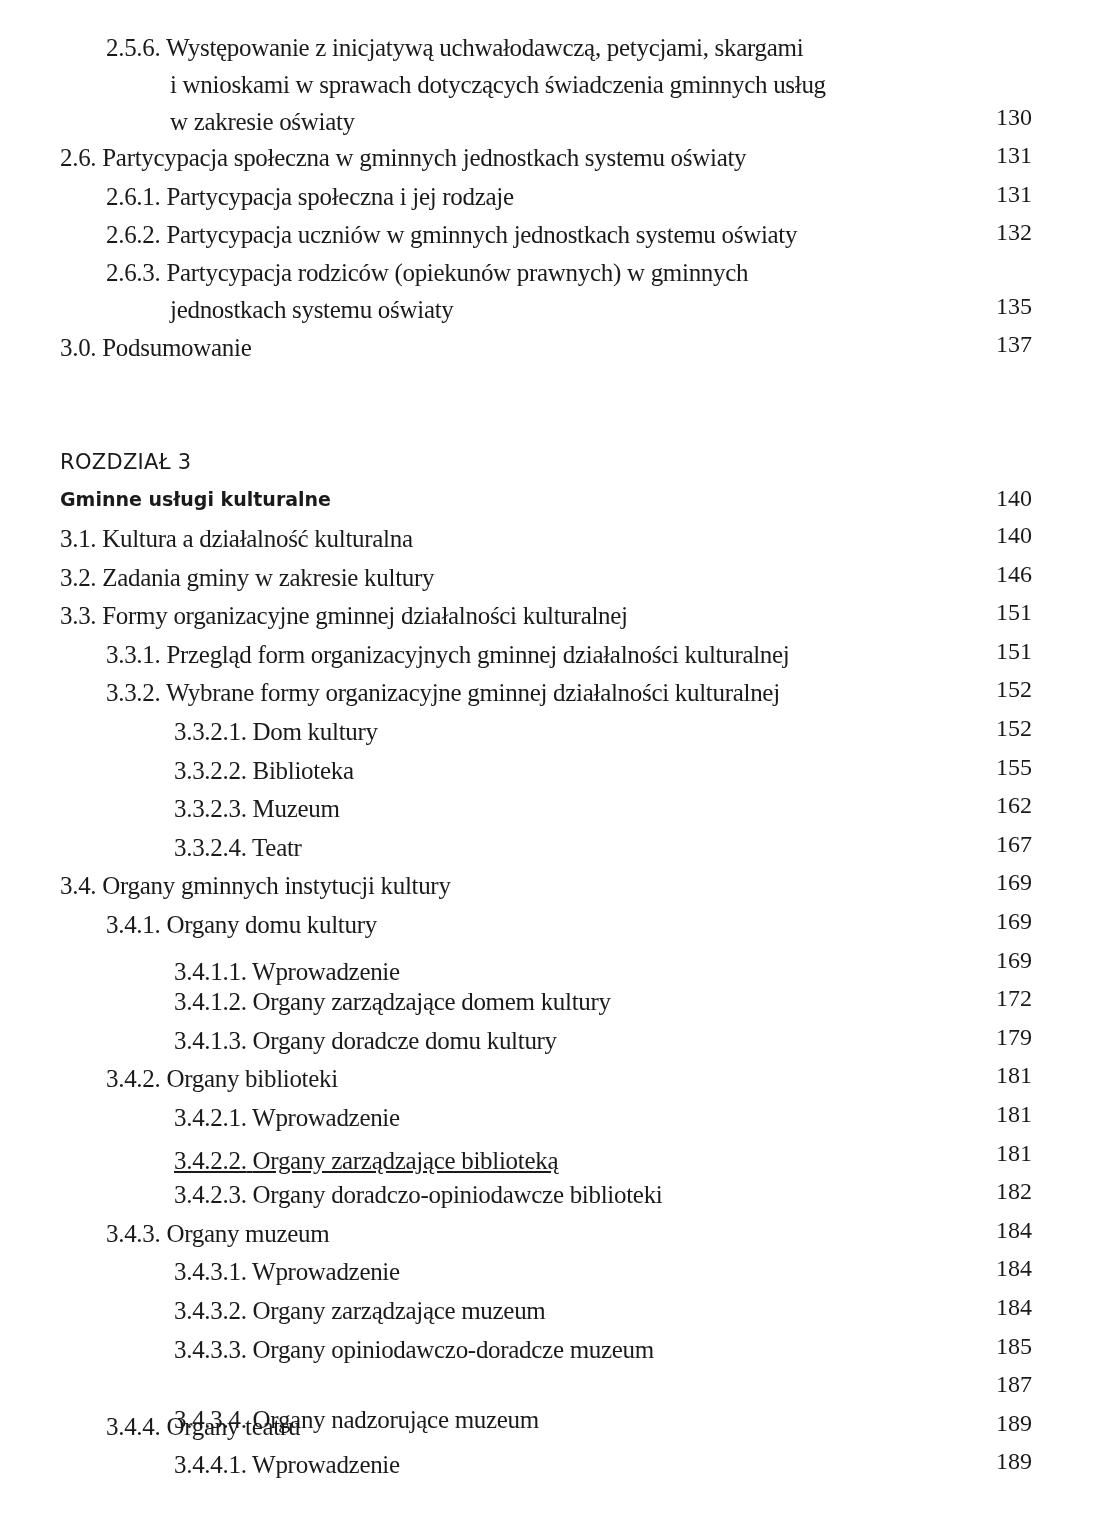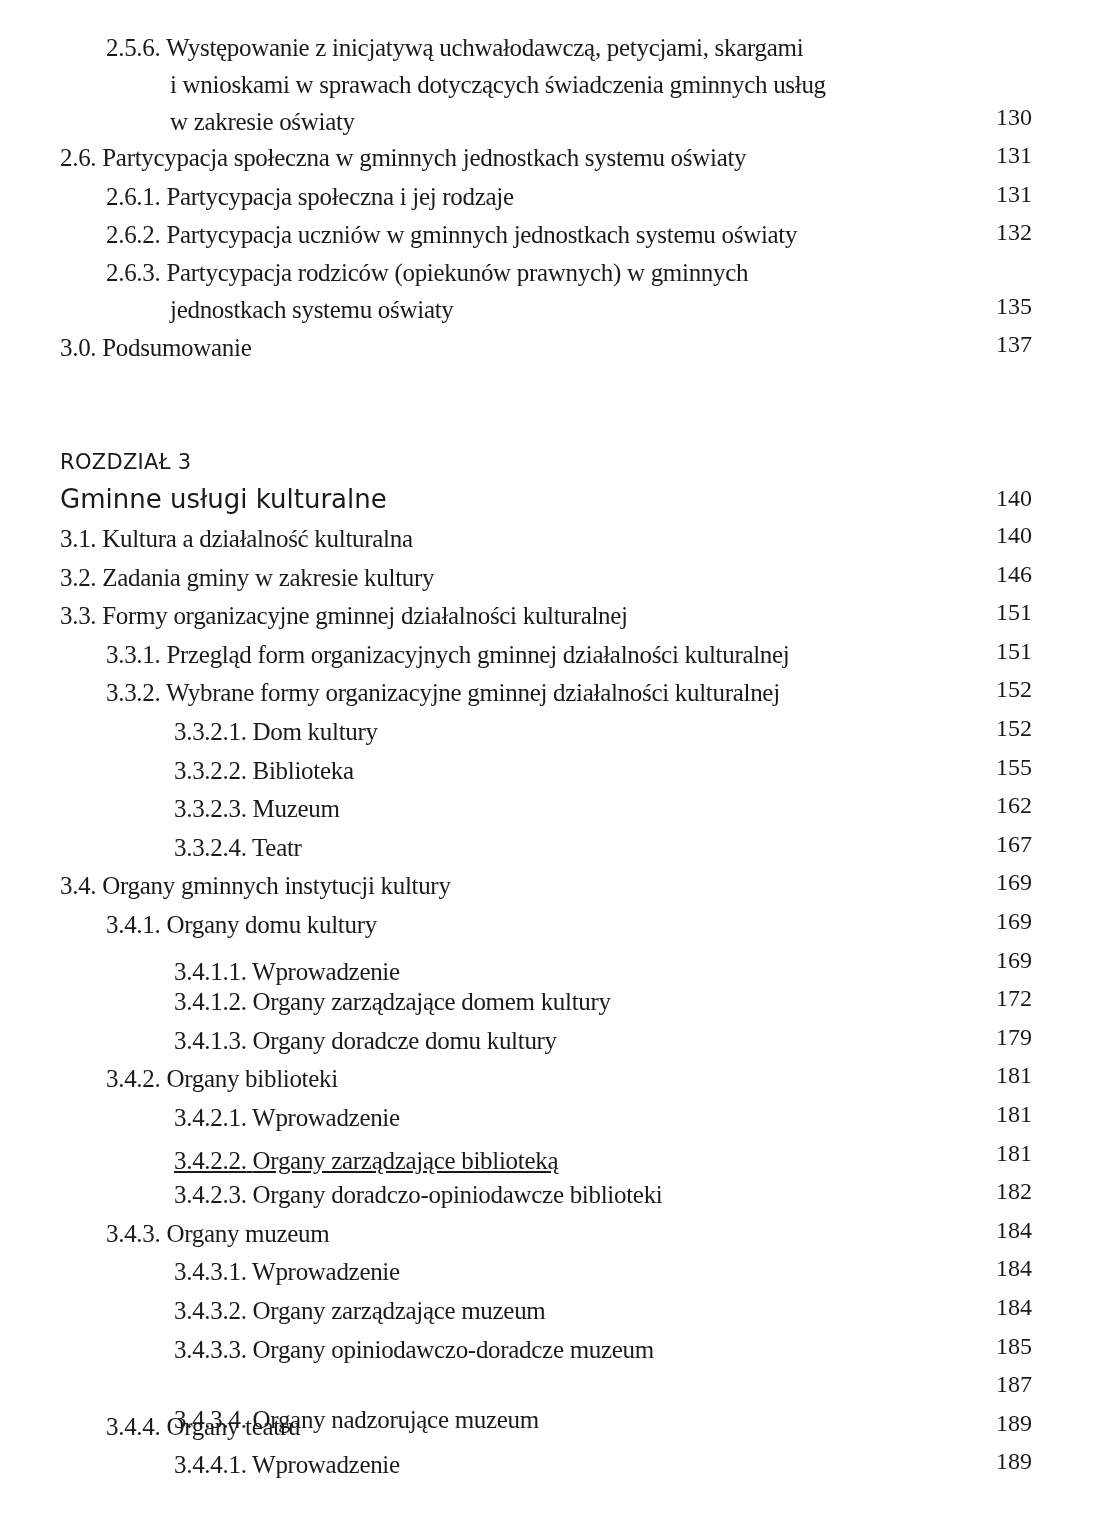--- a/index.html
+++ b/index.html
@@ -3,21 +3,21 @@
   <meta charset="utf-8">
   <style>
     html, body { margin: 0; padding: 0; background: #ffffff; }
     body { width: 1100px; height: 1528px; position: relative; overflow: hidden;
       font-family: "Liberation Serif", "DejaVu Serif", serif; color: #1a1a1a; }
     .line { position: absolute; font-size: 25px; line-height: 30px; white-space: nowrap; letter-spacing: -0.3px; }
     .page { position: absolute; right: 68px; font-size: 24px; line-height: 30px; text-align: right; margin-left: 10px; }
     .chapter-label { position: absolute; left: 60px; top: 448px; font-family: "DejaVu Sans", sans-serif;
       font-size: 21px; line-height: 28px; letter-spacing: 0.3px; }
     .chapter-title { position: absolute; left: 60px; top: 483px; font-family: "DejaVu Sans", sans-serif;
-      font-weight: normal; font-size: 26px; line-height: 32px; }
+      font-weight: bold; font-size: 19px; line-height: 32px; }
   </style>
 </head>
 <body>
 
 <div class="line" style="left:106px;top:33px;">
   <span>2.5.6.</span>
   <span>Występowanie z inicjatywą uchwałodawczą, petycjami, skargami</span>
 </div>
 <div class="line" style="left:170px;top:70px;">i wnioskami w sprawach dotyczących świadczenia gminnych usług</div>
 <div class="line" style="left:170px;top:107px;">w zakresie oświaty</div>

